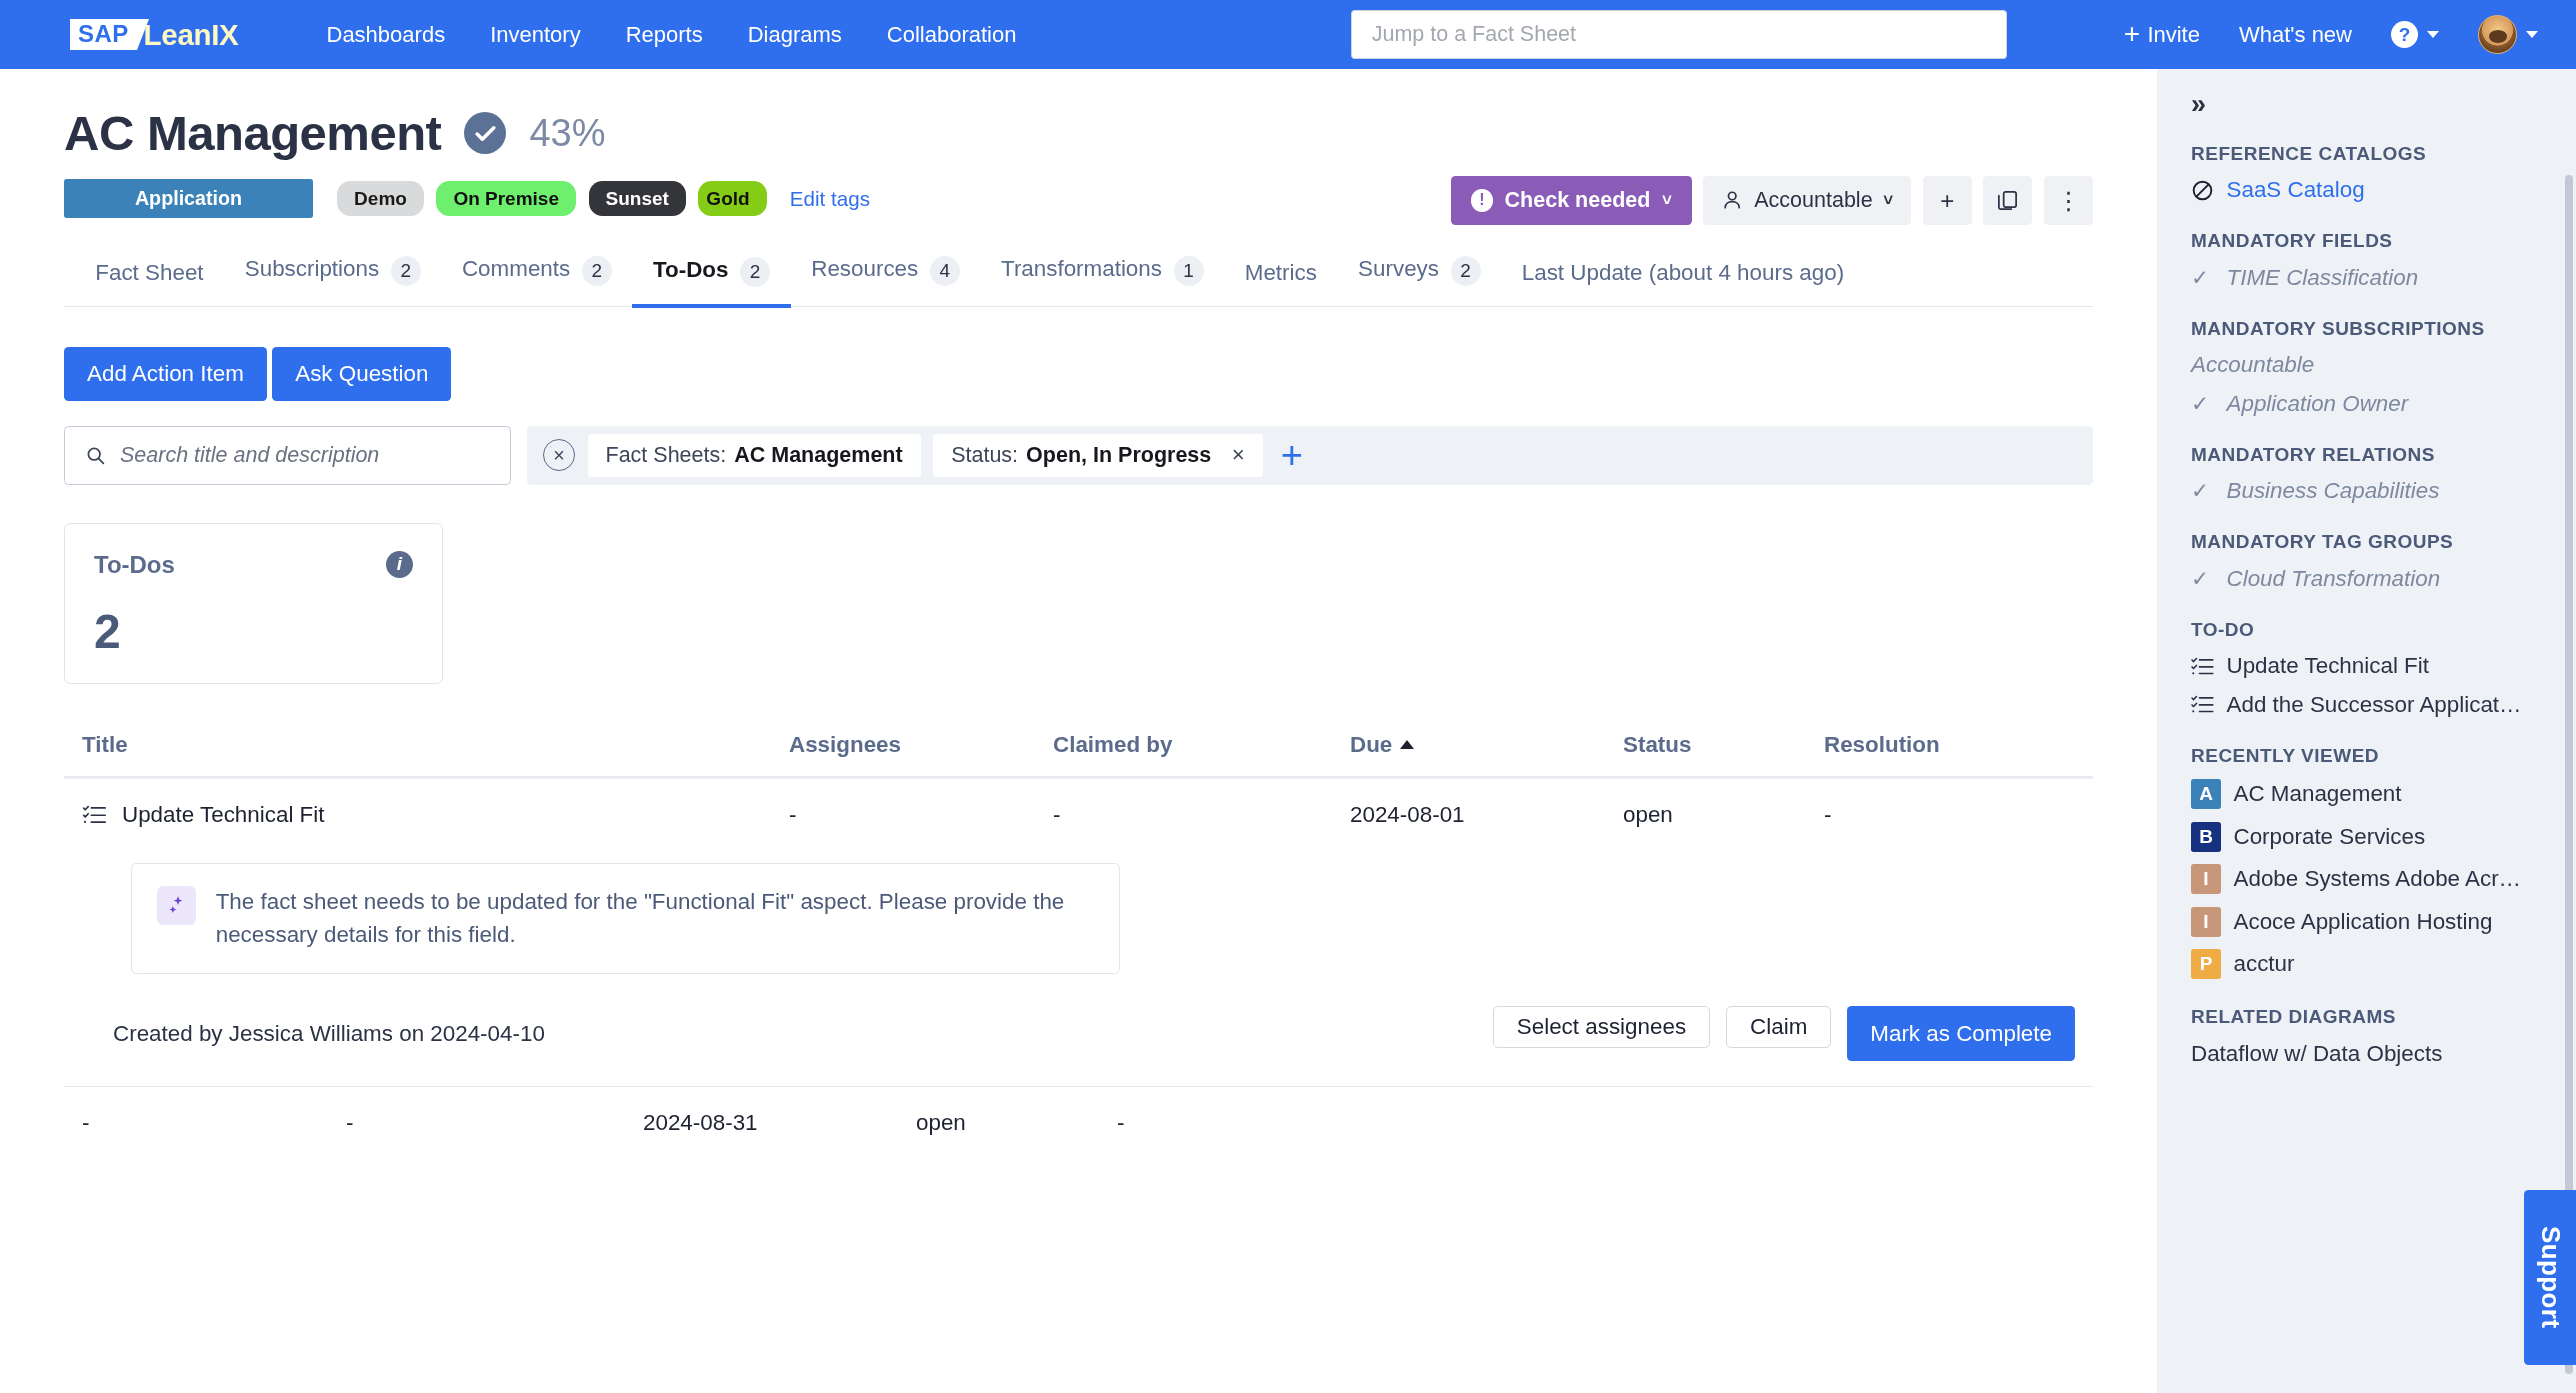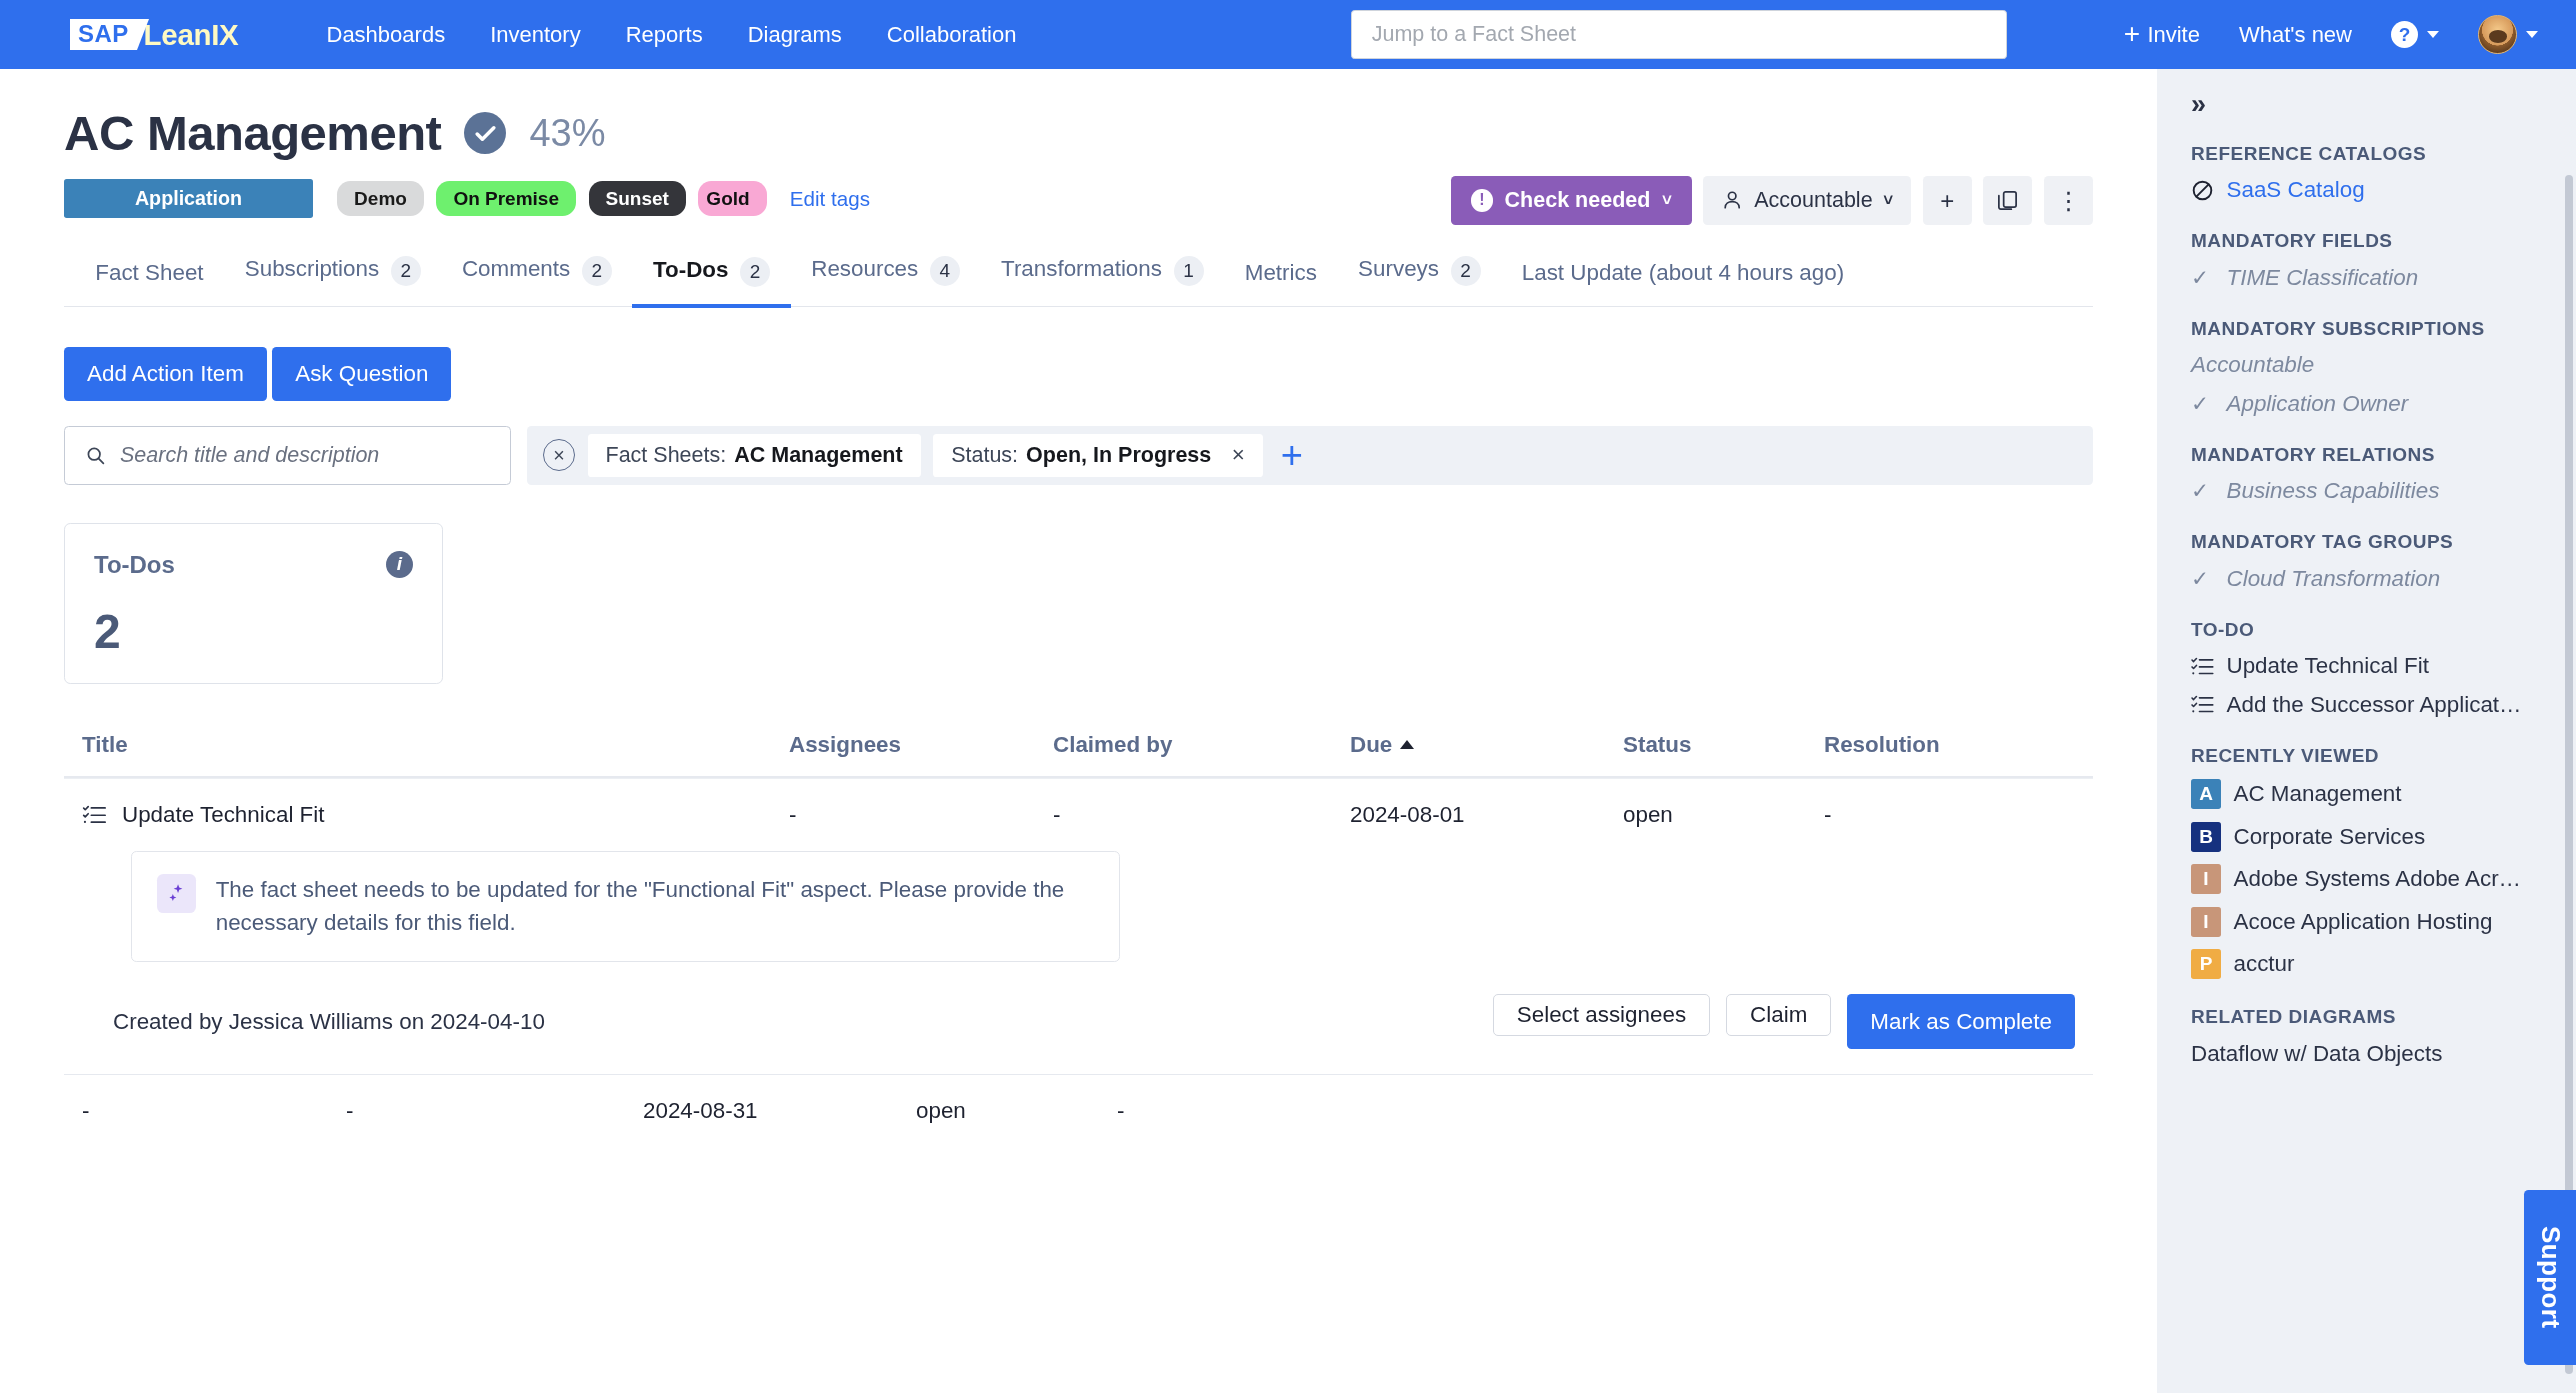--- a/index.html
+++ b/index.html
@@ -97,21 +97,21 @@
 
   .tagrow { display: flex; align-items: center; gap: 12.5px; margin-top: 18px; }
   .tag-type {
     background: #3b82b8; color: #fff; font-size: 19.7px; font-weight: bold;
     padding: 8px 0; width: 249px; text-align: center; border-radius: 2.7px;
   }
   .tag { font-size: 19px; font-weight: bold; padding: 6.3px 17px; border-radius: 13.4px; }
   .tag-demo { background: #d9dadb; color: #1a1a1a; margin-left: 11.6px; }
   .tag-onprem { background: #6ef06e; color: #111; }
   .tag-sunset { background: #34353a; color: #fff; }
-  .tag-gold { background: #f9a8d4; color: #111; padding-left: 8px; }
+  .tag-gold { background: #84cc16; color: #111; padding-left: 8px; }
   .edit-tags { color: #2f6fed; font-size: 20.6px; margin-left: 10.7px; cursor: pointer; }
 
   .head-actions { position: absolute; right: 64px; top: 107px; display: flex; align-items: center; gap: 11.6px; }
   .btn-check {
     background: #8a5cb8; color: #fff; border: none; border-radius: 4.5px;
     height: 49px; padding: 0 19.7px; font-size: 21.5px; font-weight: bold;
     display: flex; align-items: center; gap: 11.6px; cursor: pointer;
     font-family: "Liberation Sans", sans-serif;
   }
   .excl-circle {
@@ -212,21 +212,21 @@
   .sort-asc { width: 0; height: 0; border-left: 7.2px solid transparent; border-right: 7.2px solid transparent; border-bottom: 9px solid #1e2230; }
 
   .trow { display: flex; align-items: center; padding: 23px 18px; }
   .td { font-size: 22.4px; color: #1e2230; }
   .title-cell { display: flex; align-items: center; gap: 15px; }
   .list-icon { width: 25px; height: 19.7px; flex: none; }
 
   .expand-body { padding: 0 18px 9px 18px; }
   .ai-box {
     margin-left: 49px; width: 989px; border: 0.9px solid #e2e5eb; border-radius: 5.4px;
-    background: #fff; padding: 22.4px 25px; display: flex; gap: 19.7px; align-items: flex-start;
+    background: #fff; padding: 22.4px 25px; display: flex; gap: 19.7px; align-items: flex-start; margin-top: 12px;
   }
   .ai-icon {
     width: 39px; height: 39px; border-radius: 6.3px; background: #ebe6fa; flex: none;
     display: flex; align-items: center; justify-content: center;
   }
   .ai-text { font-size: 22.4px; color: #4b5a78; line-height: 1.45; }
 
   .row-footer { display: flex; align-items: center; justify-content: space-between; padding: 23px 18px 25px 18px; border-bottom: 1.8px solid #e6e9ef; }
   .created-by { font-size: 22.4px; color: #2b3245; margin-left: 31px; }
   .row-btns { display: flex; gap: 16px; }

